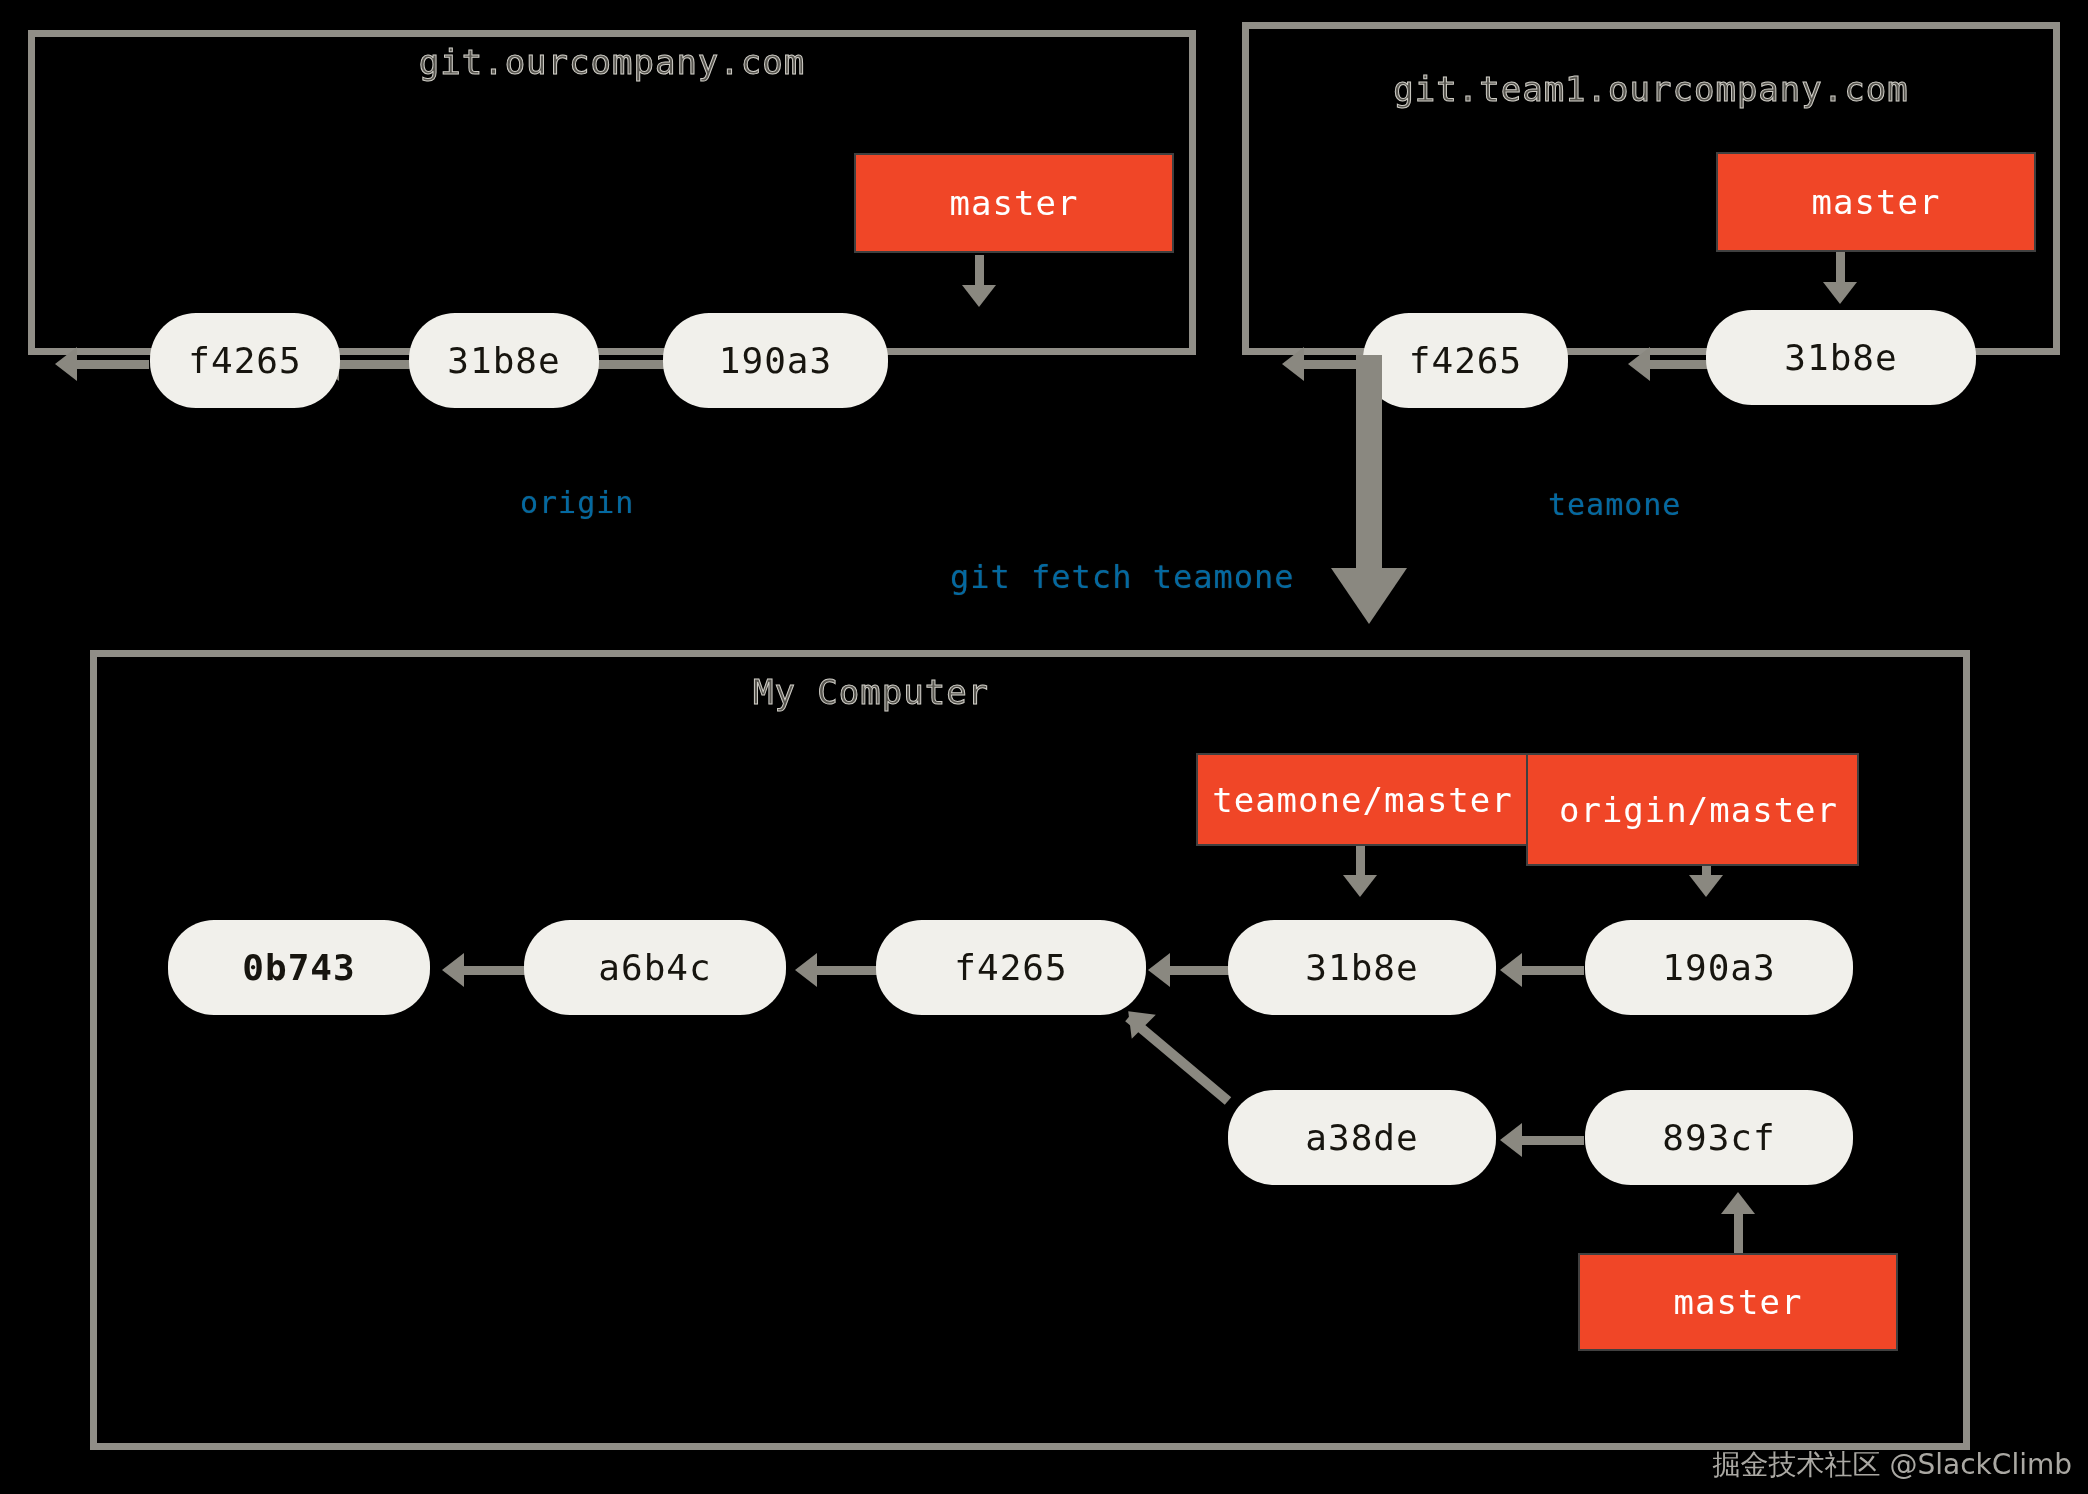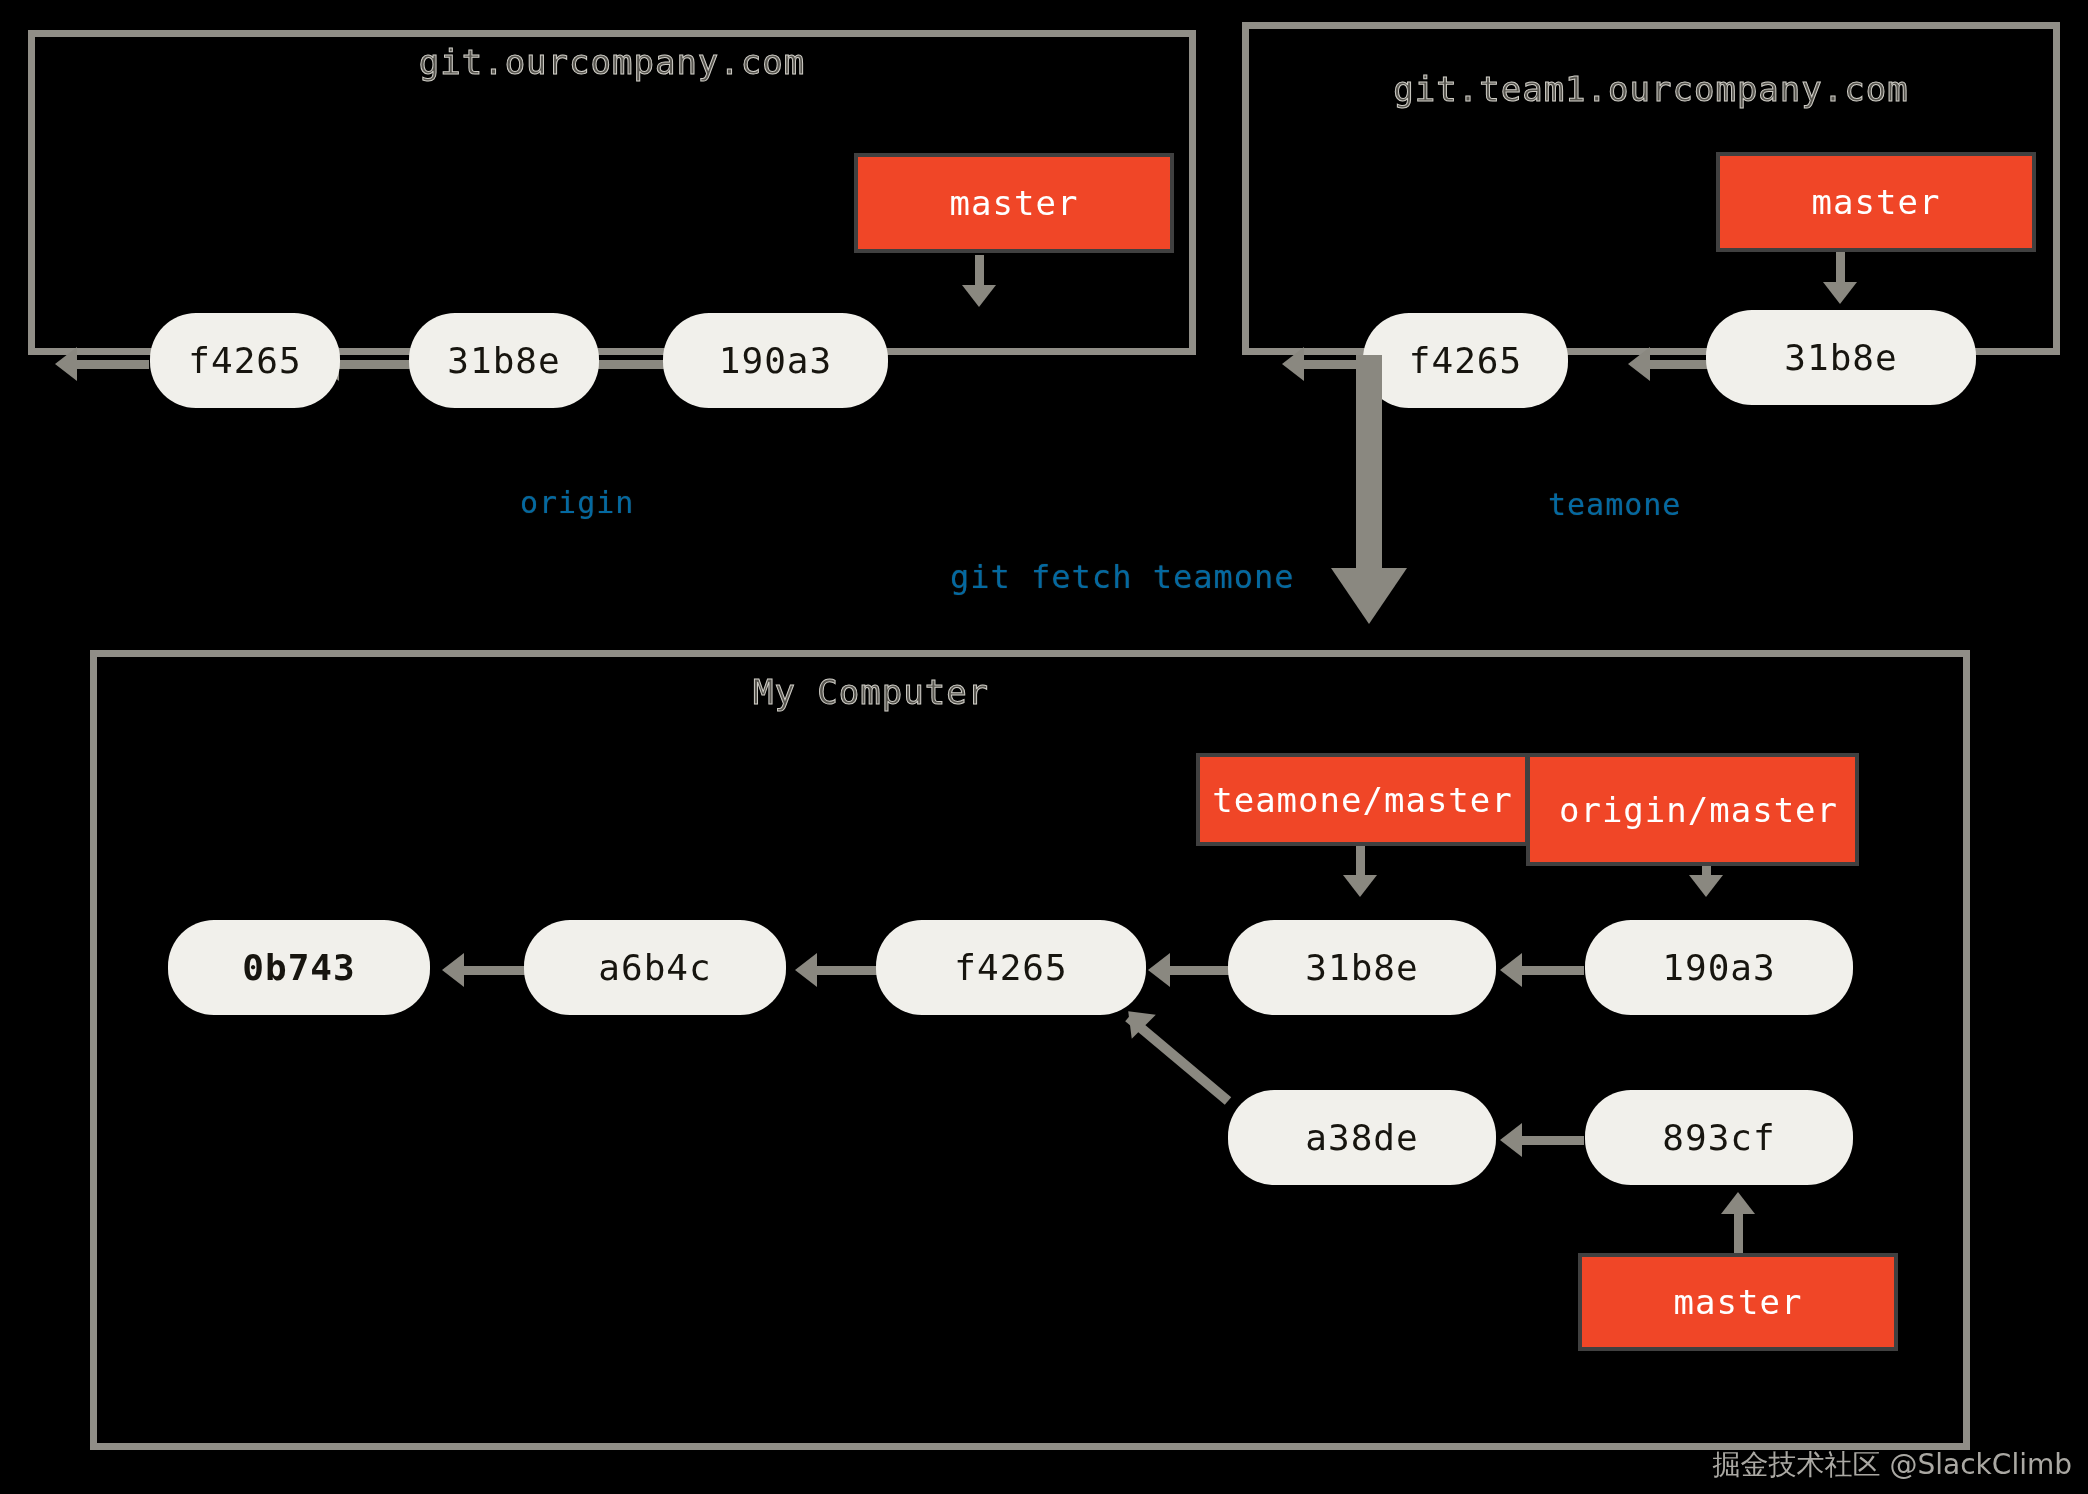--- a/index.html
+++ b/index.html
@@ -67,21 +67,21 @@
     color: #17150f;
     letter-spacing: 1px;
     box-sizing: border-box;
     user-select: none;
   }
 
   
   .ref {
     position: absolute;
     background: #f04627;
-    border: 4px solid #404040;
+    border: 2px solid #404040;
     display: flex;
     align-items: center;
     justify-content: center;
     font-size: 34px;
     color: #ffffff;
     letter-spacing: 1px;
     box-sizing: border-box;
     user-select: none;
   }
 

